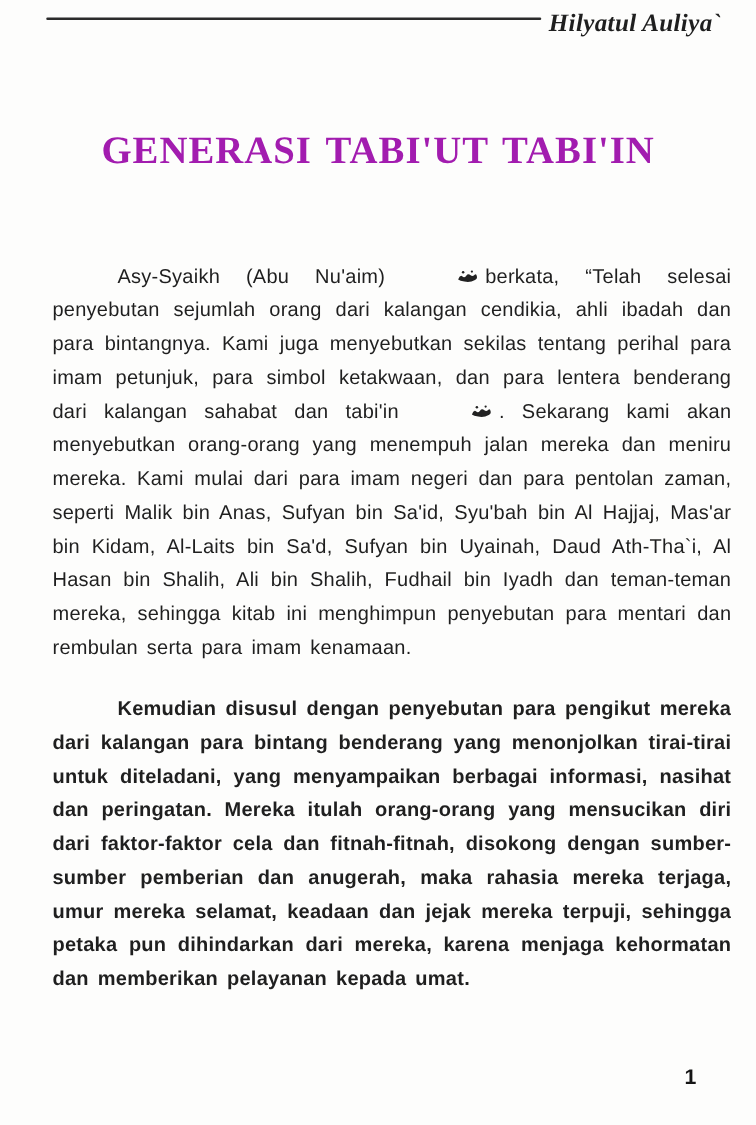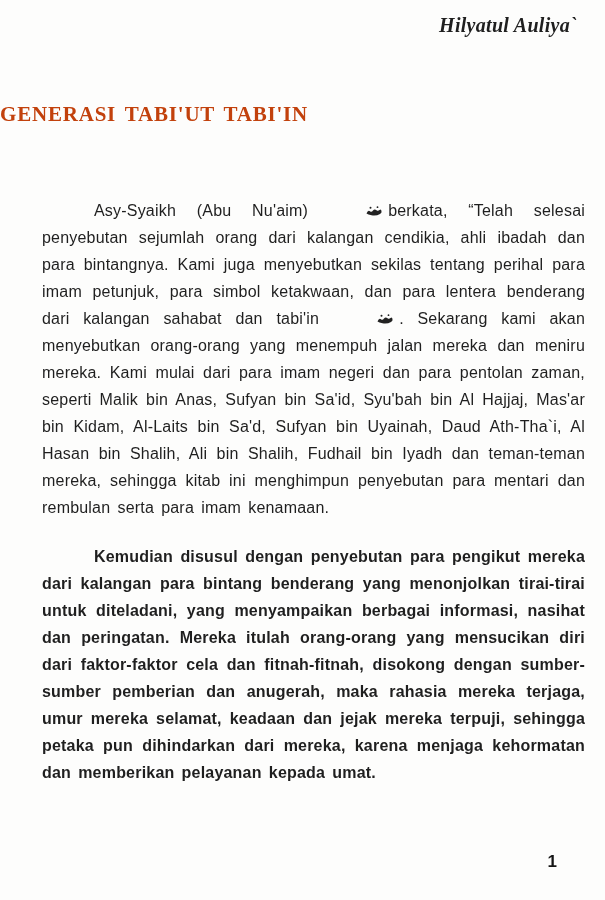--- a/index.html
+++ b/index.html
@@ -14,50 +14,49 @@
     overflow: hidden;
     font-family: "Liberation Sans", sans-serif;
   }
   
   .page-header {
     position: absolute;
     top: 8px;
     left: 37px;
     right: 28px;
     display: flex;
-    align-items: flex-end;
+    align-items: flex-start;
     height: 28px;
-    flex-direction: column;
   }
   .header-rule {
     flex: 1 1 auto;
     height: 2px;
     background: #2b2b2b;
     border-radius: 1px;
     margin-top: 6px;
   }
   .running-title {
     font-family: "Liberation Serif", serif;
     font-style: italic;
     font-weight: 700;
     font-size: 20px;
     letter-spacing: 0.3px;
     margin-left: 6px;
     white-space: nowrap;
   }
   
   .chapter-title {
     margin-top: 102px;
-    text-align: left;
+    text-align: center;
     font-family: "Liberation Serif", serif;
     font-weight: 700;
-    font-size: 21px;
+    font-size: 31px;
     letter-spacing: 0.8px;
     word-spacing: 3px;
-    color: #c2410c;
+    color: #a21caf;
   }
   
   .body-text {
     margin: 70px 20px 0 42px;
   }
   .body-text p {
     font-size: 16px;
     line-height: 27px;
     text-align: justify;
     text-indent: 52px;

